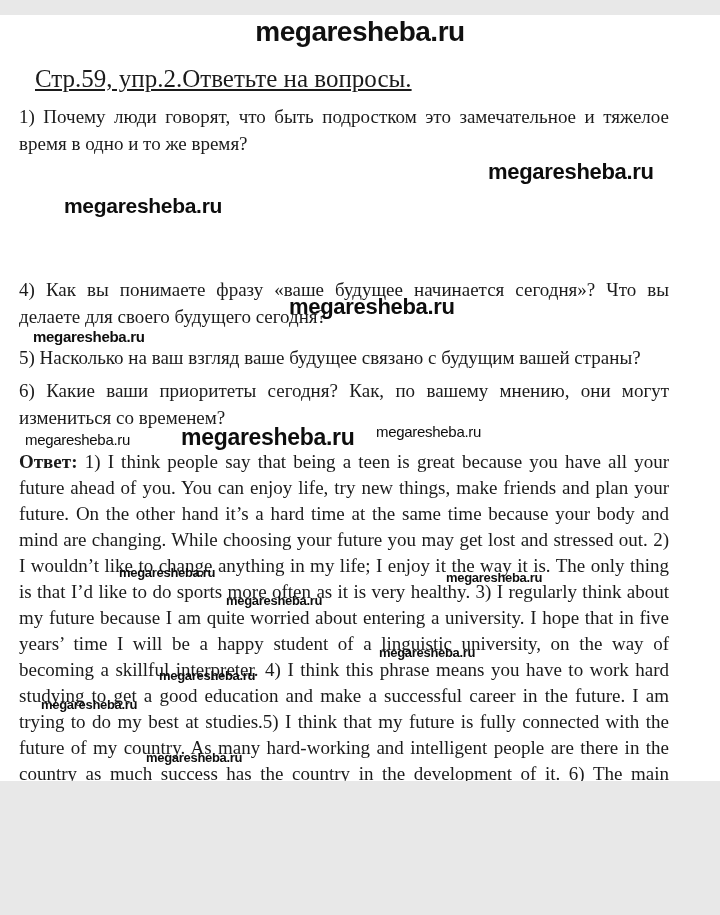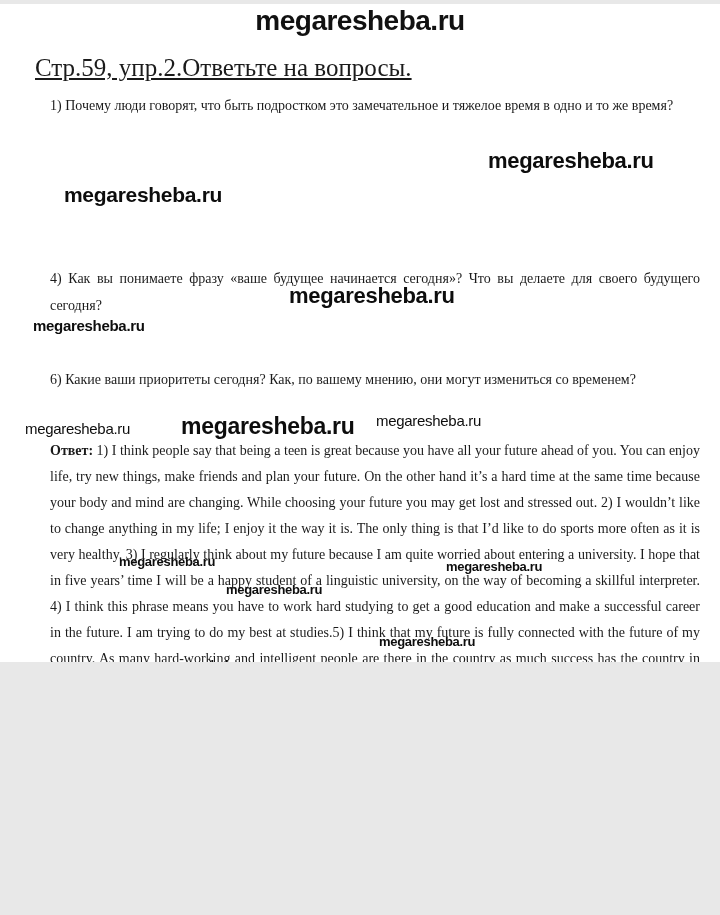--- a/index.html
+++ b/index.html
@@ -1,20 +1,20 @@
 <!DOCTYPE html>
 <html><head>
 <meta charset="utf-8">
 <style>
   html, body { margin: 0; padding: 0; background: #e8e8e8; }
   .page {
     position: relative;
     width: 720px;
-    height: 658px;
-    margin: 4px auto;
+    height: 766px;
+    margin: 15px auto;
     background: #ffffff;
     overflow: hidden;
     color: #1b1b1b;
     font-family: "Liberation Serif", serif;
   }
   .site-header {
     position: absolute;
     top: 1px; left: 0; width: 720px;
     text-align: center;
     font-family: "Liberation Sans", sans-serif;
@@ -33,24 +33,24 @@
     color: #be185d;
   }
   .heading {
     position: absolute;
     left: 35px; top: 50px; width: 650px;
     font-size: 25px;
     text-decoration: underline;
   }
   .q, .answer {
     position: absolute;
-    left: 50px;
+    left: 19px;
     width: 650px;
     margin: 0;
-    font-size: 14px;
+    font-size: 19px;
     line-height: 27px;
     text-align: justify;
   }
   .answer { line-height: 26px; }
   .answer b { font-weight: 700; font-family: Liberation Serif, serif; }
   .wm {
     position: absolute;
     font-family: "Liberation Sans", sans-serif;
     color: #0d0d0d;
     white-space: nowrap;
@@ -64,20 +64,21 @@
 <body>
 
 <div class="page">
 
   <div class="site-header">megaresheba.ru</div>
 
   <div class="heading">Стр.59, упр.2.Ответьте на вопросы.</div>
 
   <p class="q" style="top:88px">1) Почему люди говорят, что быть подростком это замечательное и тяжелое время в одно и то же время?</p>
   <p class="q" style="top:261px">4) Как вы понимаете фразу «ваше будущее начинается сегодня»? Что вы делаете для своего будущего сегодня?</p>
+  <p class="q" style="top:329px">5) Насколько на ваш взгляд ваше будущее связано с будущим вашей страны?</p>
   <p class="q" style="top:362px">6) Какие ваши приоритеты сегодня? Как, по вашему мнению, они могут измениться со временем?</p>
 
   <p class="answer" style="top:434px"><b>Ответ:</b> <span>1) I think people say that being a teen is great because you have all your future ahead of you. You can enjoy life, try new things, make friends and plan your future. On the other hand it’s a hard time at the same time because your body and mind are changing. While choosing your future you may get lost and stressed out. 2) I wouldn’t like to change anything in my life; I enjoy it the way it is. The only thing is that I’d like to do sports more often as it is very healthy. 3) I regularly think about my future because I am quite worried about entering a university. I hope that in five years’ time I will be a happy student of a linguistic university, on the way of becoming a skillful interpreter. 4) I think this phrase means you have to work hard studying to get a good education and make a successful career in the future. I am trying to do my best at studies.5) I think that my future is fully connected with the future of my country. As many hard-working and intelligent people are there in the country as much success has the country in the development of it. 6) The main priorities in my life today are studying well and helping my friends and family. They may change in time but I hope that my family and friends will always play an important part of my family.</span></p>
 
   <span class="wm wm-lg" style="left:488px; top:144px">megaresheba.ru</span>
   <span class="wm wm-lg" style="left:64px;  top:179px; font-size:21px">megaresheba.ru</span>
   <span class="wm wm-lg" style="left:289px; top:279px">megaresheba.ru</span>
   <span class="wm wm-md" style="left:33px;  top:313px">megaresheba.ru</span>
   <span class="wm wm-md" style="left:25px;  top:416px; font-weight:500">megaresheba.ru</span>
   <span class="wm wm-lg" style="left:181px; top:409px; font-size:23px">megaresheba.ru</span>

